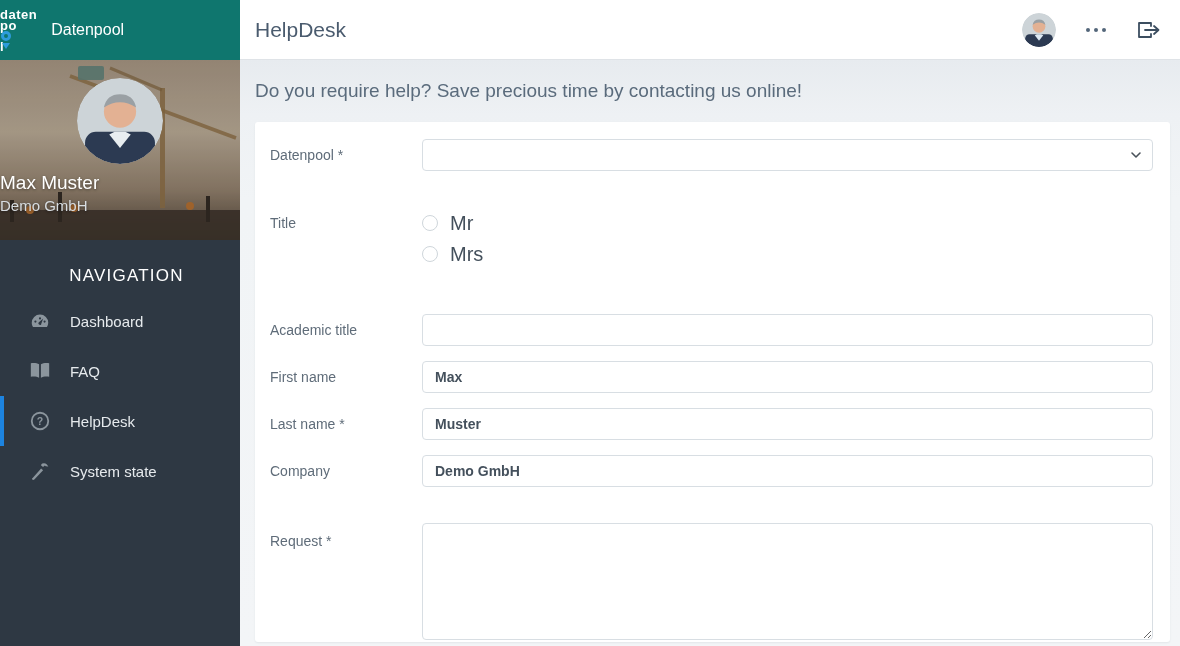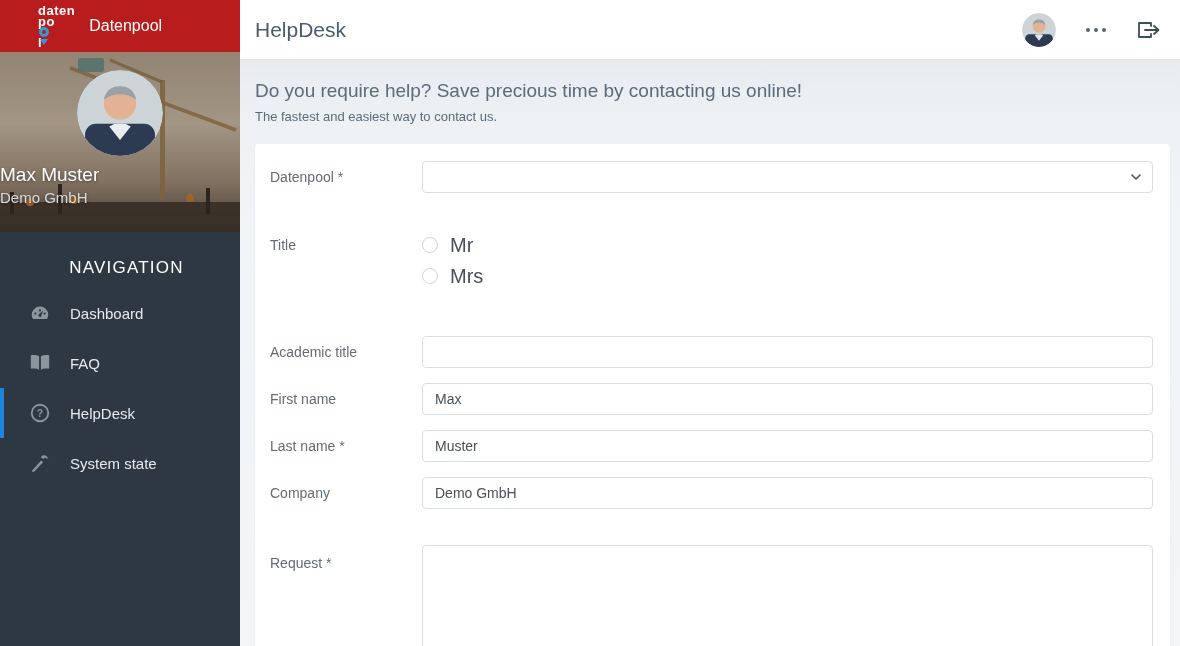--- a/index.html
+++ b/index.html
@@ -2,22 +2,22 @@
 <html><head>
 <meta charset="utf-8">
 <style>
   * { margin:0; padding:0; box-sizing:border-box; }
   html,body { width:1180px; height:646px; overflow:hidden;
     font-family:"Liberation Sans","DejaVu Sans",sans-serif; background:#eef1f4; }
 
   
   .sidebar { position:fixed; left:0; top:0; width:240px; height:646px;
     background:#2e3843; z-index:10; display:flex; flex-direction:column; }
-  .logo-bar { height:52px; background:#b91c1c; display:flex; align-items:center;
-    padding-left:38px; flex:0 0 auto; }
+  .logo-bar { height:60px; background:#0f766e; display:flex; align-items:center;
+    flex:0 0 auto; }
   .logo-mark { color:#fff; font-weight:bold; font-size:13px; line-height:11px;
     text-align:center; margin-right:14px; letter-spacing:.5px; }
   .logo-mark .l2 { display:flex; align-items:flex-start; justify-content:center;flex-direction:column; }
   .pin { position:relative; display:inline-block; width:10px; height:10px;
     border:3px solid #2d9cdb; border-radius:50%; margin:0 1px; }
   .pin::after { content:""; position:absolute; left:50%; top:9px; transform:translateX(-50%);
     border-left:4px solid transparent; border-right:4px solid transparent;
     border-top:6px solid #2d9cdb; }
   .app-name { color:#fff; font-size:16px; font-weight:400; }
 
@@ -63,21 +63,21 @@
     height:520px; }
   .frow { display:flex; align-items:center; margin-bottom:15px; }
   .frow.top { align-items:flex-start;margin-top:36px; }
   .flabel { width:152px; flex:0 0 auto; color:#5f6c79; font-size:14px; }
   .frow.top .flabel { padding-top:8px; }
   .fctrl { flex:1; position:relative; }
 
   input[type="text"], select, textarea {
     width:100%; height:32px; border:1px solid #d8dee3; border-radius:4px;
     background:#fff; font-family:"Liberation Sans","DejaVu Sans",sans-serif;
-    font-size:14px; color:#44505c; padding:0 12px; outline:none; }
+    font-size:14px; color:#44505c; padding:0 12px; outline:none;font-weight:bold; }
   select { appearance:none; -webkit-appearance:none; }
   .chev { position:absolute; right:11px; top:10px; pointer-events:none; }
   textarea { height:117px; padding:8px 12px; resize:both; }
 
   .radio-row { display:flex; align-items:center; height:24px; margin-bottom:7px; }
   .radio-row:last-child { margin-bottom:0; }
   input[type="radio"] { appearance:none; -webkit-appearance:none; width:16px; height:16px;
     border:1px solid #cfd6db; border-radius:50%; background:#fff; margin:0 12px 0 0;
     cursor:pointer; }
   .radio-label { color:#44505c; font-size:20px; cursor:pointer; }
@@ -210,21 +210,20 @@
         <svg width="26" height="24" viewBox="0 0 26 24" fill="none">
           <path d="M15 8 V5 H3 V19 H15 V16" stroke="#3c4e60" stroke-width="1.8" stroke-linecap="round" stroke-linejoin="round"></path>
           <path d="M9 12 H22 M18 8 L22.5 12 L18 16" stroke="#3c4e60" stroke-width="1.8" stroke-linecap="round" stroke-linejoin="round"></path>
         </svg>
       </div>
     </div>
   </div>
 
   <div class="content">
     <div class="headline">Do you require help? Save precious time by contacting us online!</div>
-    <div class="subheadline">The fastest and easiest way to contact us.</div>
 
     <div class="card">
 
       <div class="frow">
         <div class="flabel">Datenpool *</div>
         <div class="fctrl">
           <select><option value=""></option></select>
           <svg class="chev" width="12" height="12" viewBox="0 0 12 12">
               <path d="M2 4 L6 8 L10 4" fill="none" stroke="#49525a" stroke-width="1.6" stroke-linecap="round" stroke-linejoin="round"></path>
             </svg>

